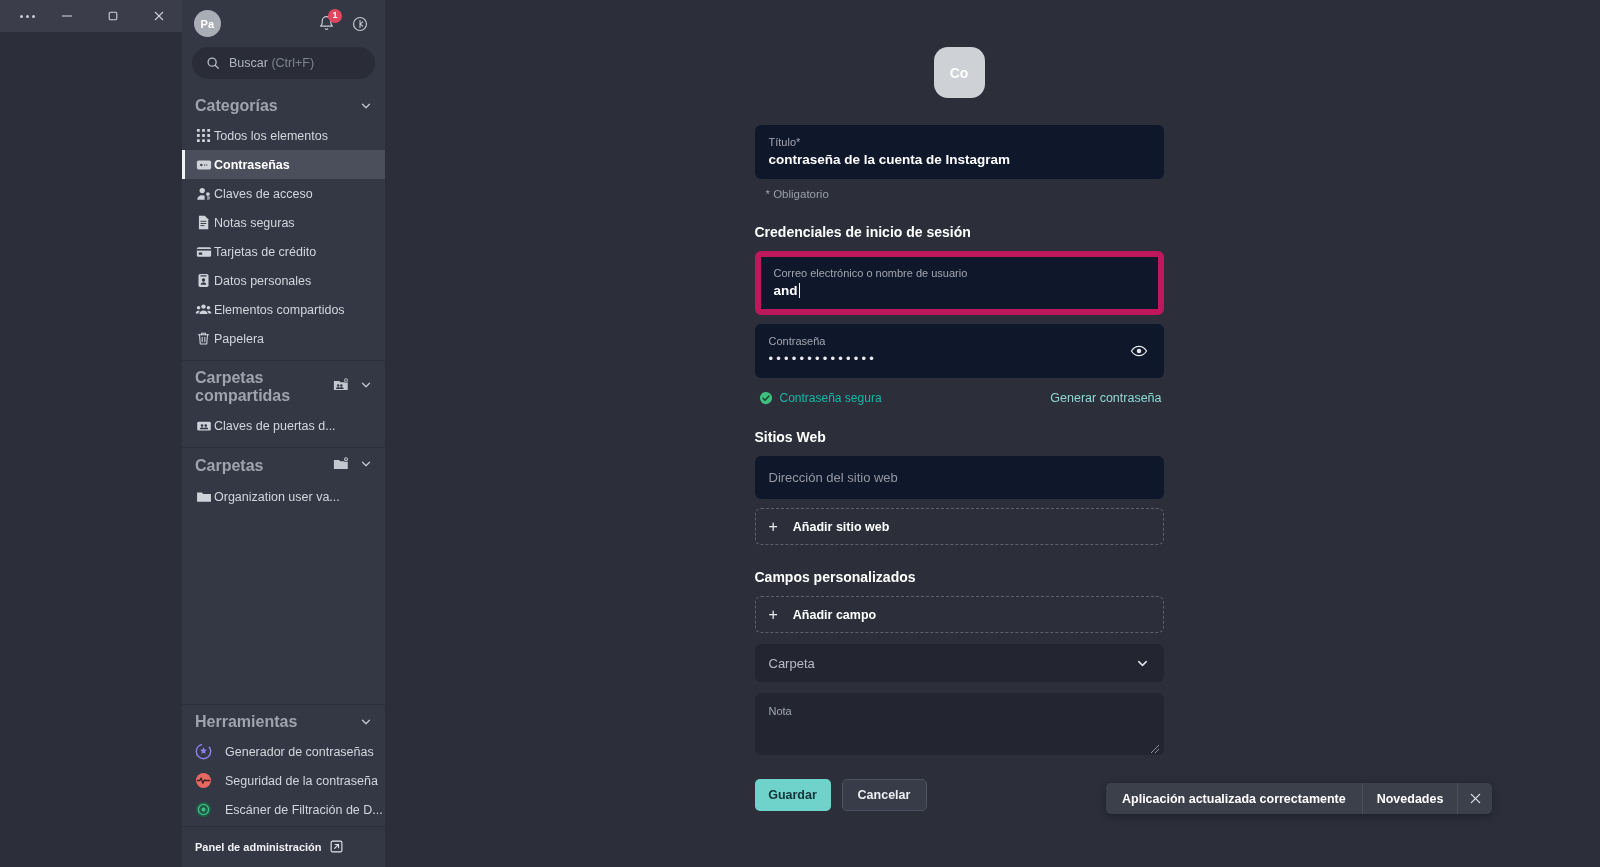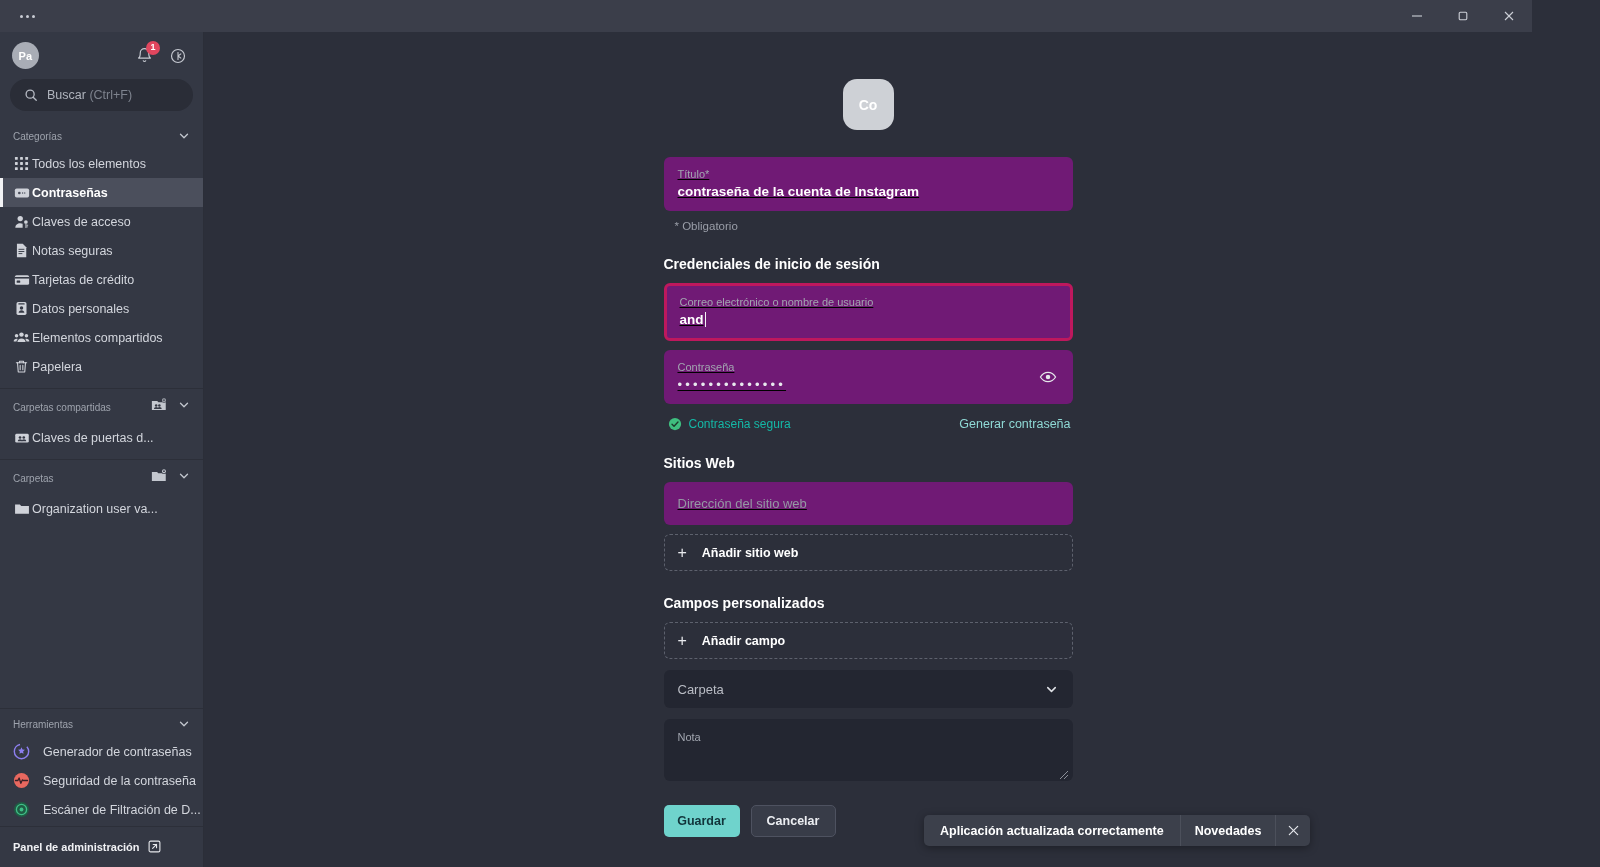--- a/index.html
+++ b/index.html
@@ -2,21 +2,21 @@
 <html><head>
 <meta charset="utf-8">
 <style>
   * { box-sizing: border-box; margin: 0; padding: 0; }
   html, body {
     width: 1600px; height: 867px;
     background: #2c2f3a;
     font-family: "Liberation Sans", sans-serif;
     overflow: hidden;
   }
-  #app { position: relative; width: 1532px; height: 867px; display: flex; flex-direction: column; }
+  #app { position: relative; width: 1532px; height: 867px; display: flex; flex-direction: row; }
 
   
   .titlebar {
     height: 32px; flex: 0 0 32px;
     background: #3b3e4a;
     display: flex; align-items: center; justify-content: space-between;
     -webkit-user-select: none; user-select: none;
   }
   .tb-left { display: flex; align-items: center; padding-left: 10px; }
   .dots-btn {
@@ -74,21 +74,21 @@
   }
   .search-box .sicon { color: #b6bac3; display: flex; }
   .search-text { font-size: 12.5px; color: #b0b4bd; white-space: nowrap; }
   .search-text .hint { color: #7e838e; }
 
   .sb-scroll { flex: 1 1 auto; overflow: hidden; }
   .sec-head {
     display: flex; align-items: center; justify-content: space-between;
     padding: 8px 12px 6px 13px;
   }
-  .sec-title { font-size: 10px; color: #9ea3ad; }
+  .sec-title { font-size: 16px; color: #9ea3ad; font-weight: bold; }
   .sec-actions { display: flex; align-items: center; gap: 10px; color: #c3c7cf; }
   .nav-item {
     height: 29px; display: flex; align-items: center; gap: 2px;
     padding: 0 12px 0 13px; color: #d3d6dd; font-size: 12.5px;
     position: relative; white-space: nowrap;
   }
   .nav-item .ni { width: 17px; height: 17px; display: flex; align-items: center; justify-content: center; color: #cfd2d9; flex: 0 0 17px; }
   .nav-item.active { background: #4b4f5c; color: #ffffff; font-weight: 700; }
   .nav-item.active::before {
     content: ""; position: absolute; left: 0; top: 0; bottom: 0; width: 3px; background: #f2f3f5;
@@ -117,27 +117,26 @@
 
   .app-logo {
     width: 51px; height: 51px; border-radius: 14px;
     background: #ced1d6; color: #ffffff;
     font-size: 14px; font-weight: 700;
     display: flex; align-items: center; justify-content: center;
     margin: 0 auto 27px auto;
   }
 
   .field {
-    background: #701a75; border-radius: 6px;
+    background: #0f172a; border-radius: 6px;
     padding: 9px 14px 10px 14px;
     position: relative;
-    text-decoration: underline;
   }
   .field.focused {
-    border: 3px solid #be185d;
+    border: 6px solid #be185d;
     padding: 8px 13px 9px 13px;
   }
   .f-label { font-size: 11px; color: #a2a6b0; line-height: 16px; }
   .f-value { font-size: 13.5px; color: #ffffff; font-weight: 700; line-height: 19px; display: flex; align-items: center; }
   .caret { display: inline-block; width: 1px; height: 15px; background: #f3f4f6; margin-left: 1px; }
   .f-placeholder { font-size: 13px; color: #9498a3; line-height: 19px; }
 
   .req-note { font-size: 11.5px; color: #9a9ea8; padding: 9px 0 0 11px; }
 
   .sec-label { font-size: 14px; color: #ffffff; font-weight: 700; margin: 24px 0 11px 0; }

